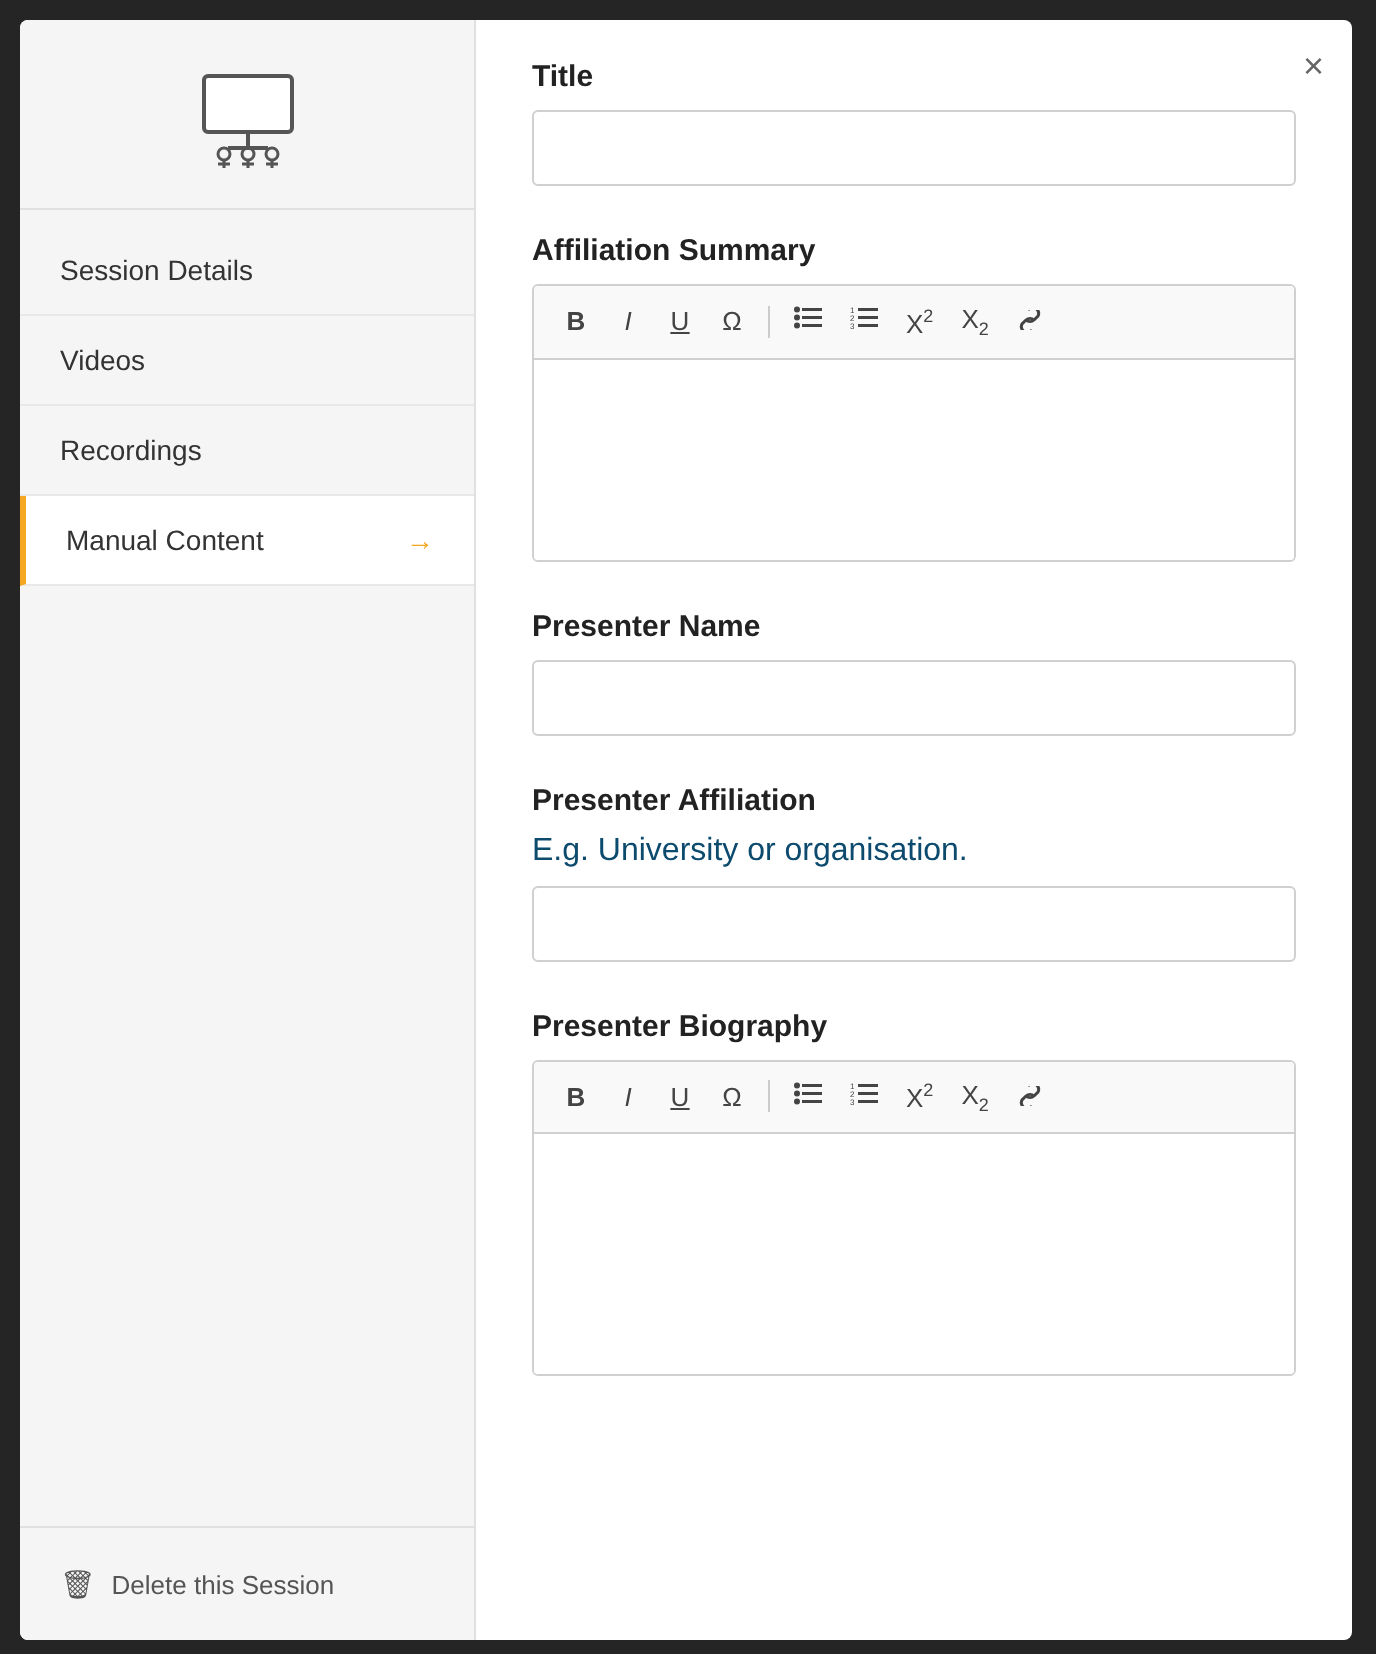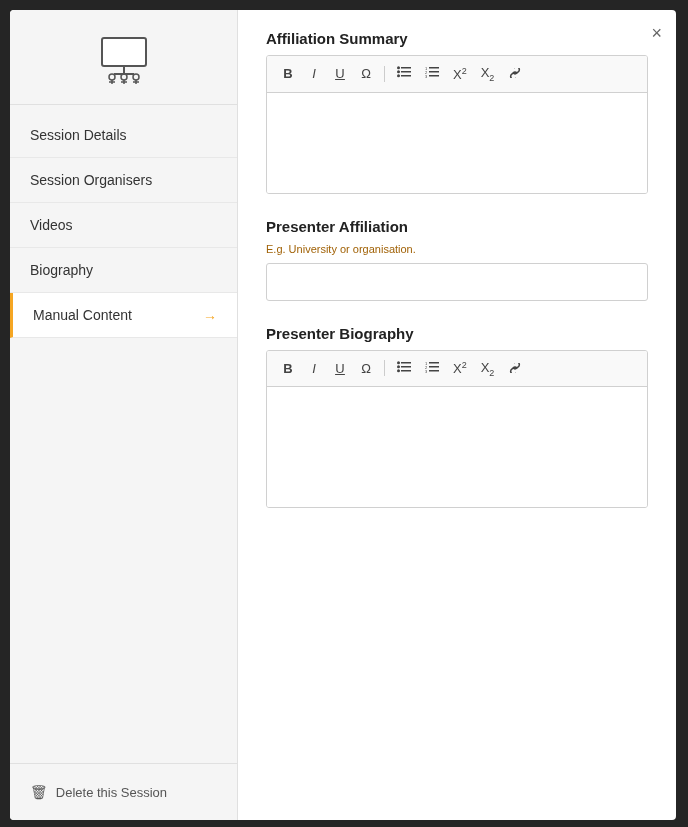--- a/index.html
+++ b/index.html
@@ -142,22 +142,22 @@
 
     .form-label {
       display: block;
       font-size: 15px;
       font-weight: 600;
       color: #222;
       margin-bottom: 8px;
     }
 
     .form-sublabel {
-      font-size: 11px;
-      color: #a16207;
+      font-size: 16px;
+      color: #0c4a6e;
       margin-bottom: 8px;
       font-weight: 400;
     }
 
     .form-input {
       width: 100%;
       height: 38px;
       border: 1px solid #d0d0d0;
       border-radius: 3px;
       padding: 6px 10px;
@@ -247,45 +247,46 @@
         <line x1="42" y1="46" x2="42" y2="50" stroke="#555" stroke-width="1.5"></line>
         <line x1="39" y1="48" x2="45" y2="48" stroke="#555" stroke-width="1.5"></line>
       </svg>
     </div>
 
     <nav class="sidebar-nav">
       <div class="nav-item">
         <span>Session Details</span>
       </div>
       <div class="nav-item">
-        <span>Session Organisers</span>
+        <span>Videos</span>
       </div>
       <div class="nav-item">
-        <span>Videos</span>
-      </div>
-      <div class="nav-item">
-        <span>Biography</span>
+        <span>Recordings</span>
       </div>
       <div class="nav-item active">
         <span>Manual Content</span>
         <span class="nav-arrow">→</span>
       </div>
     </nav>
 
     <div class="sidebar-footer">
       <div class="delete-session">
         <span class="delete-icon">🗑</span>
         <span>Delete this Session</span>
       </div>
     </div>
   </div>
 
   <div class="main-content">
     <button class="close-btn">×</button>
 
+    <div class="form-section">
+      <label class="form-label">Title</label>
+      <input type="text" class="form-input" value="" style="">
+    </div>
 
     <div class="form-section">
       <label class="form-label">Affiliation Summary</label>
       <div class="rte-container">
         <div class="rte-toolbar">
           <button class="rte-btn bold">B</button>
           <button class="rte-btn italic"><em>I</em></button>
           <button class="rte-btn underline"><u>U</u></button>
           <button class="rte-btn">Ω</button>
           <div class="rte-divider"></div>
@@ -315,20 +316,24 @@
             <svg width="14" height="10" viewBox="0 0 14 10" fill="none" stroke="#444" stroke-width="1.5">
               <path d="M5 5a3 3 0 0 0 4 0l2-2a3 3 0 0 0-4-4L6 0"></path>
               <path d="M9 5a3 3 0 0 0-4 0L3 7a3 3 0 0 0 4 4l1-1"></path>
             </svg>
           </button>
         </div>
         <div class="rte-body rte-body-large" contenteditable="true" style=""></div>
       </div>
     </div>
 
+    <div class="form-section">
+      <label class="form-label">Presenter Name</label>
+      <input type="text" class="form-input" value="" style="">
+    </div>
 
     <div class="form-section">
       <label class="form-label">Presenter Affiliation</label>
       <div class="form-sublabel">E.g. University or organisation.</div>
       <input type="text" class="form-input" value="" style="">
     </div>
 
     <div class="form-section">
       <label class="form-label">Presenter Biography</label>
       <div class="rte-container">

